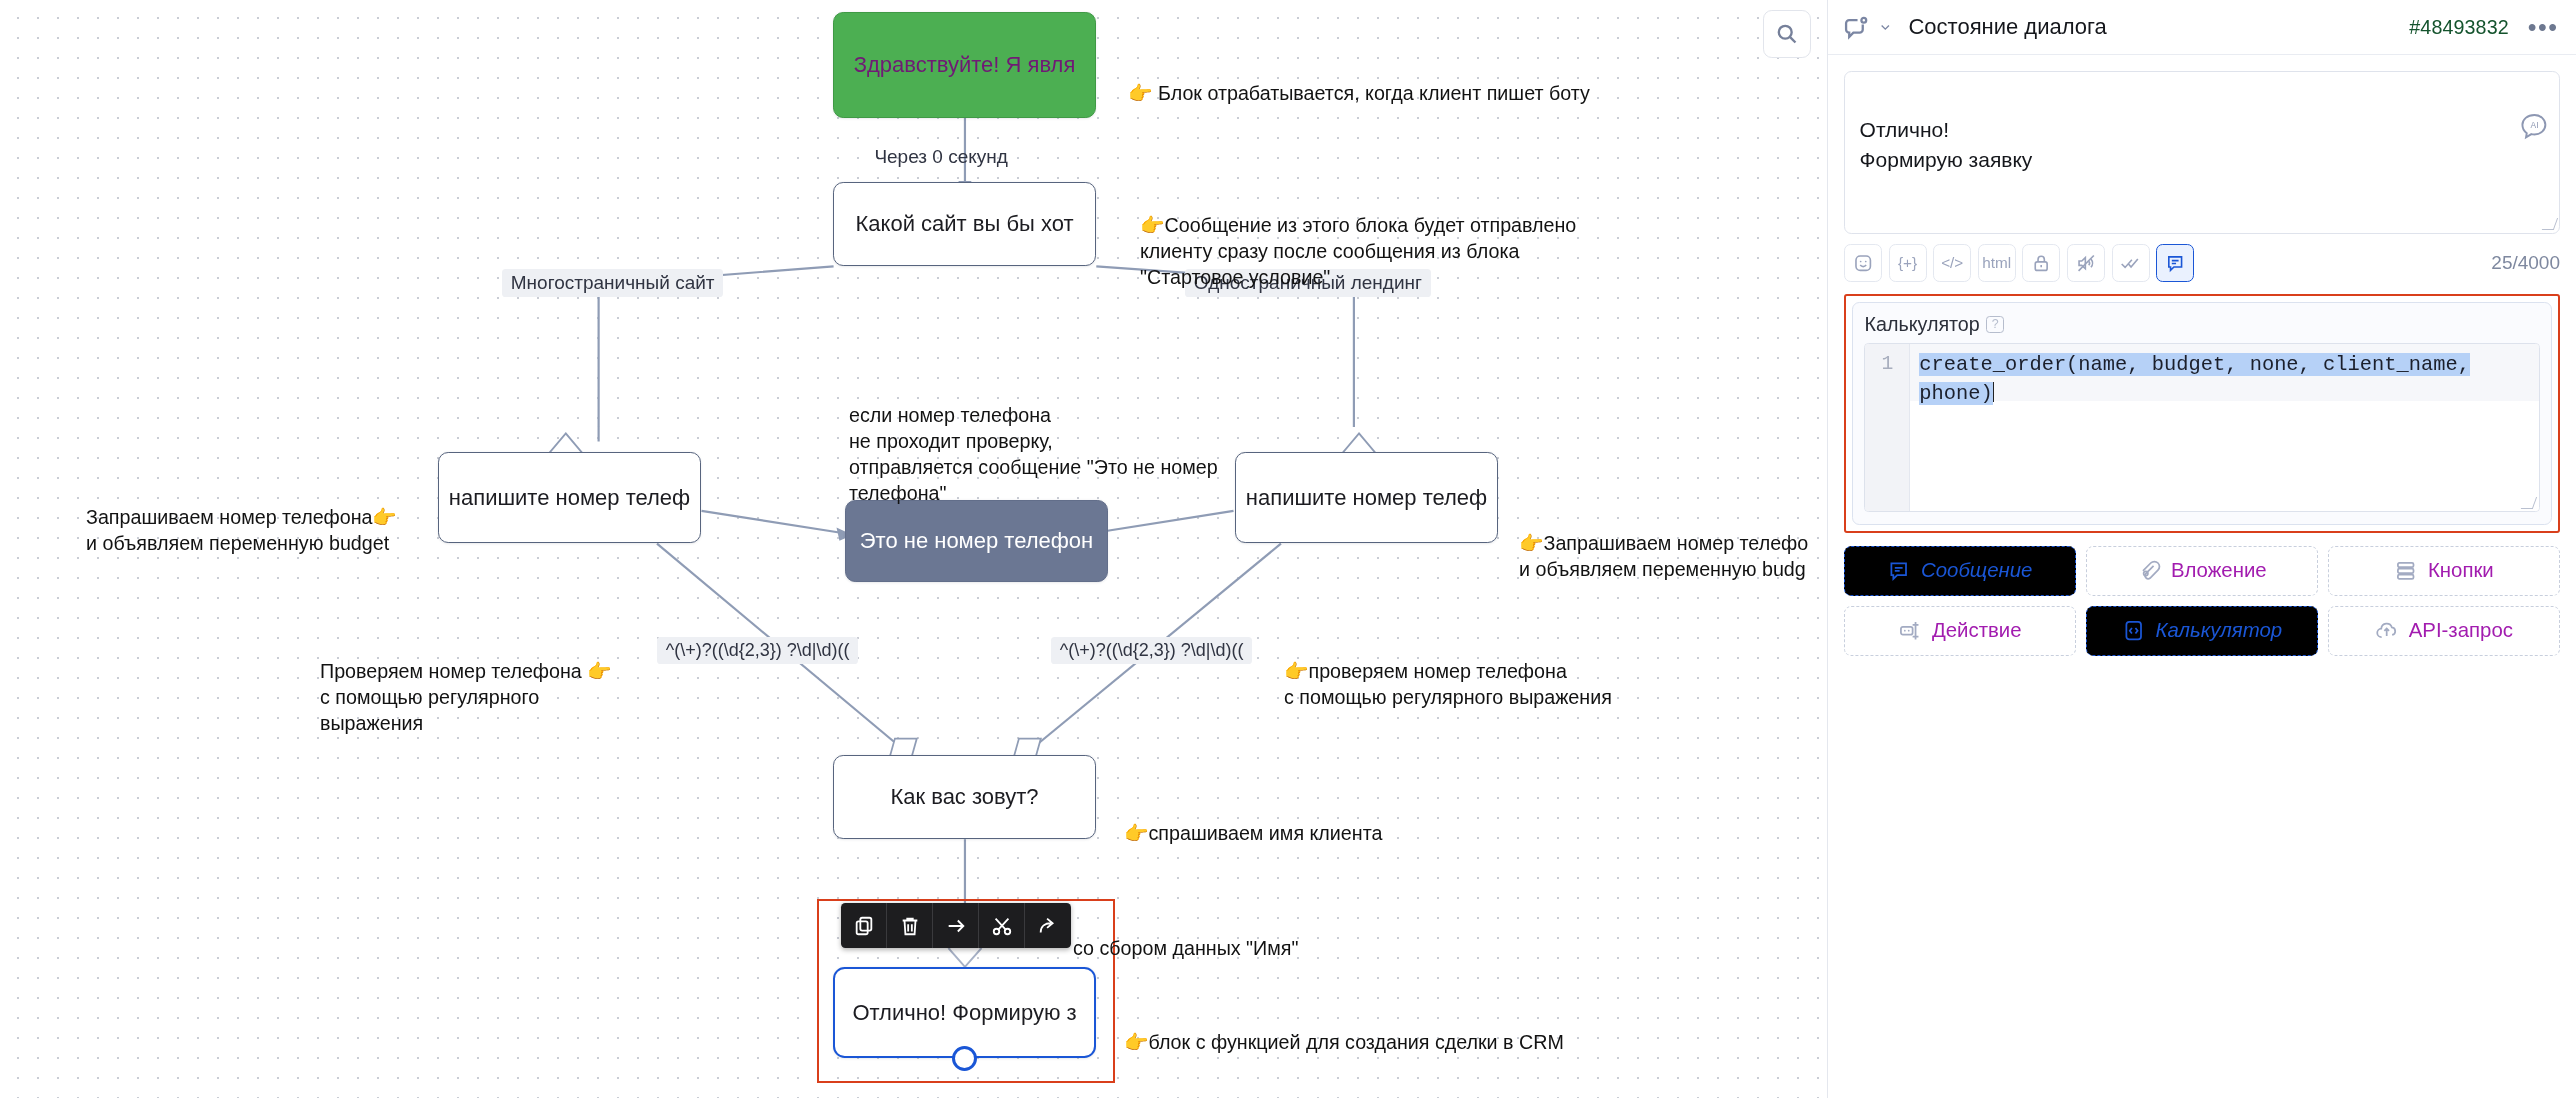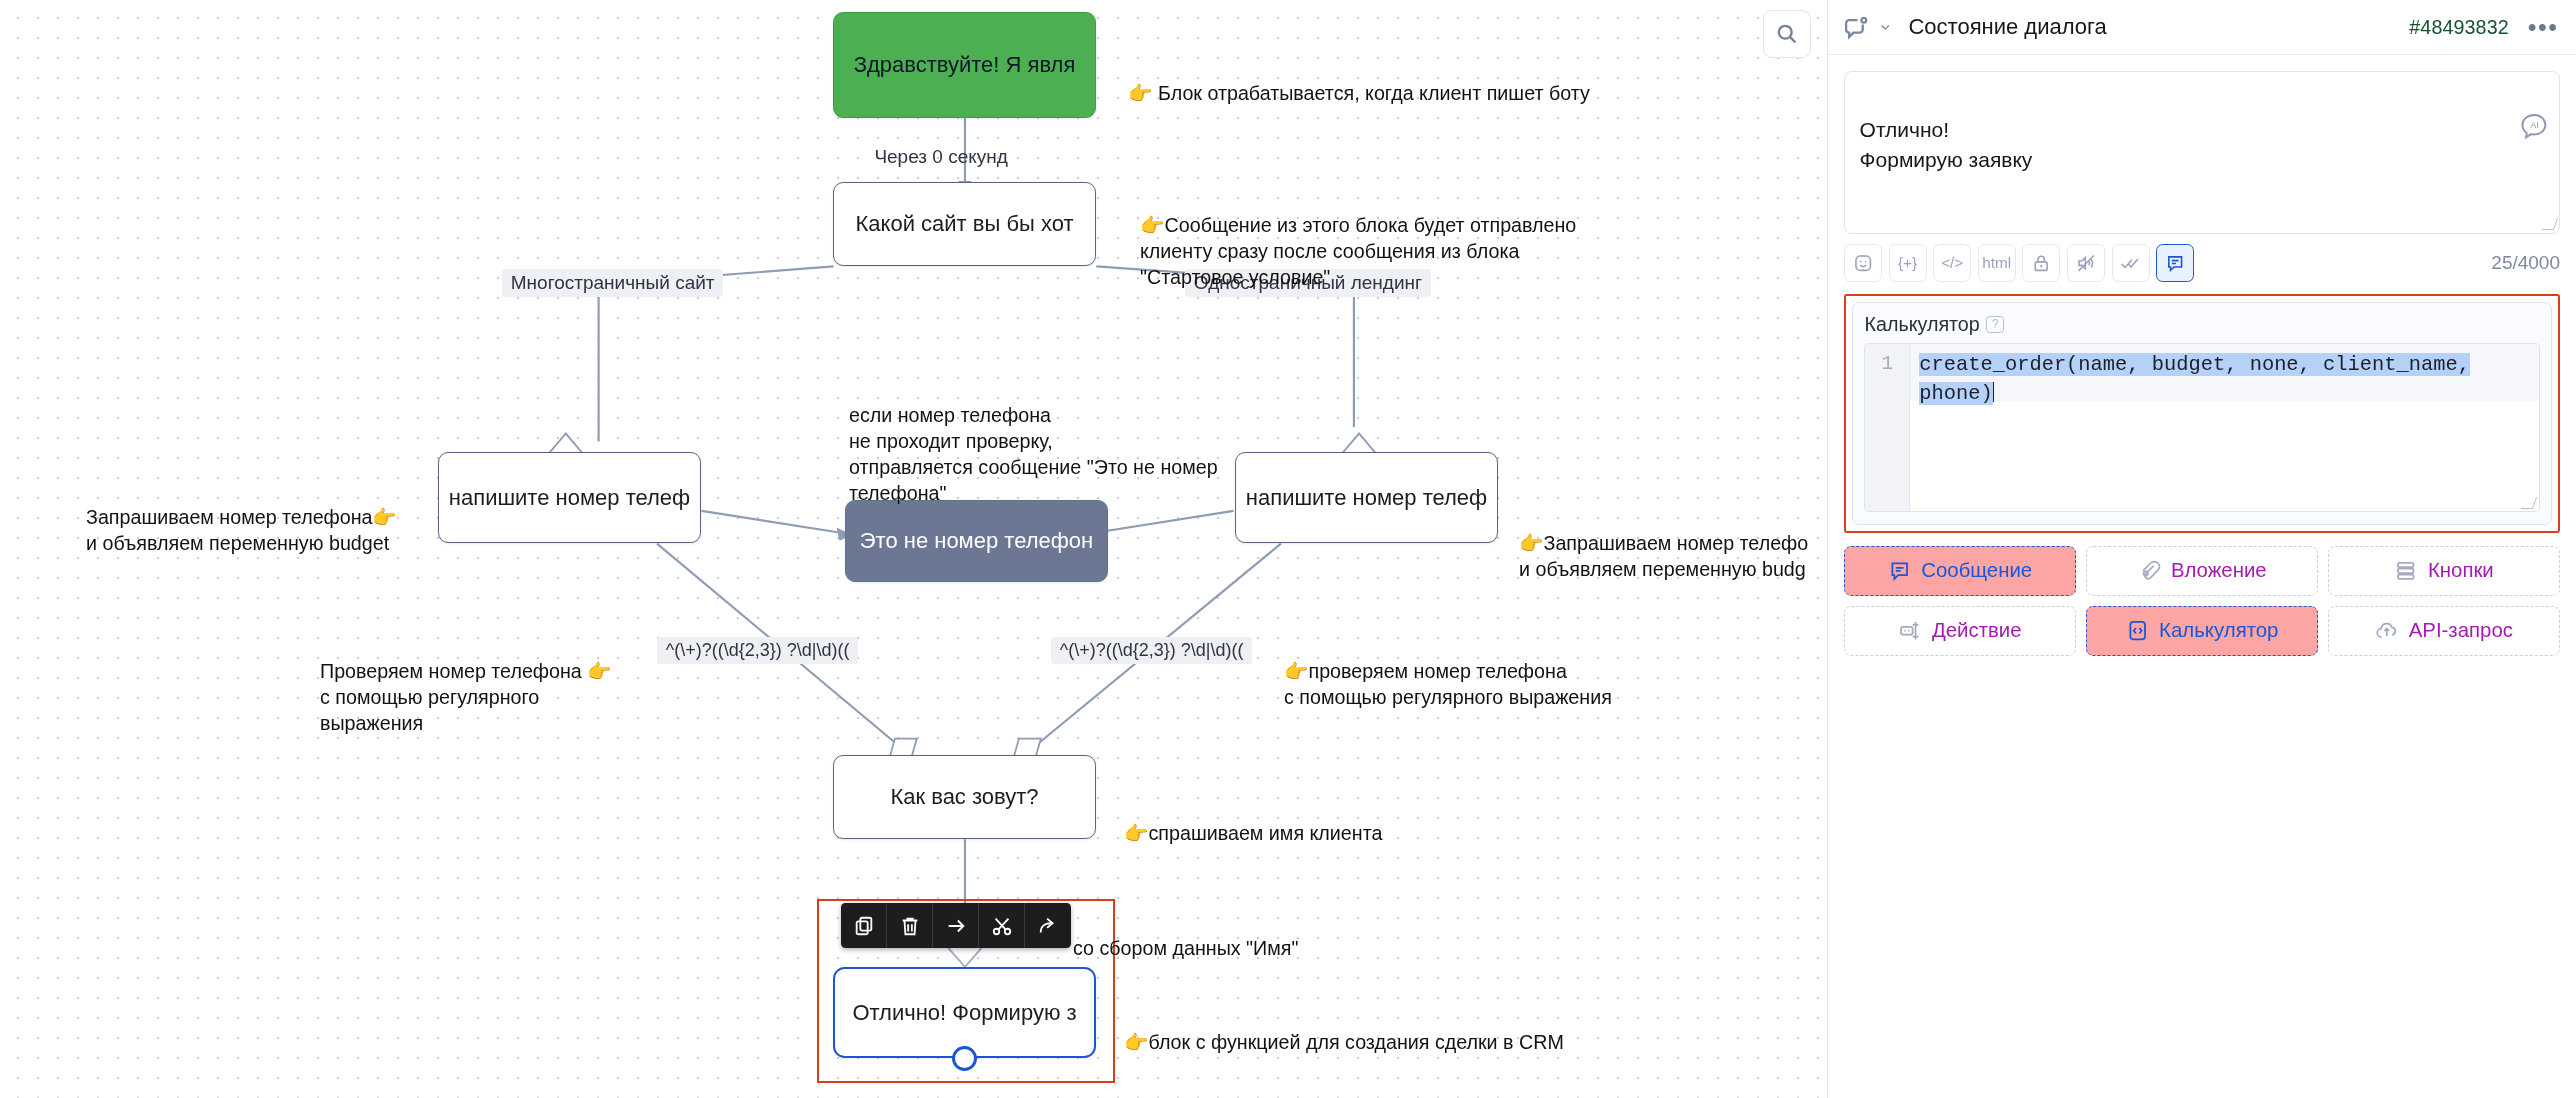--- a/index.html
+++ b/index.html
@@ -28,21 +28,21 @@
     border: 1.8px solid #57647e;
     border-radius: 10.2px;
     background: #fff;
     display: flex; align-items: center; justify-content: center;
     font-size: 22px; color: #1c1c21;
     text-align: center; line-height: 1.25;
     box-shadow: 0 0.7px 2.2px rgba(40,50,70,.10);
     overflow: hidden;
     padding: 0 7.3px;
   }
-  .node.green { background: #4caf52; border-color: #3f9945; color: #0f172a; }
+  .node.green { background: #4caf52; border-color: #3f9945; color: #701a75; }
   .node.dark  { background: #6b7793; border-color: #626e8a; color: #fff; }
   .node.selected { border-color: #1a56d6; border-width: 2.9px; border-radius: 11.7px; }
 
   
   .sel-frame {
     position: absolute;
     border: 2.9px solid #d93f1b;
     background: transparent;
   }
 
@@ -239,21 +239,21 @@
     height: 50px;
     border: 1.5px dashed #c8cfdd;
     border-radius: 7.3px;
     background: #fff;
     display: flex; align-items: center; justify-content: center;
     gap: 10.2px;
     font-size: 20.4px; color: #a21caf;
     cursor: pointer;
   }
   .type-btn svg { width: 23.4px; height: 23.4px; stroke: #a3abc2; fill: none; stroke-width: 1.8; }
-  .type-btn.sel { border-color: #1a56d6; background: #fca5a5; color: #1a56d6; }
+  .type-btn.sel { border-color: #1a56d6; background: #000000; color: #1a56d6; font-style: italic; }
   .type-btn.sel svg { stroke: #1a56d6; }
 </style>
 </head>
 <body>
 
 <div id="app">
 
   <div id="canvas">
 
     <svg id="edges" viewBox="0 0 2503 1506" width="1827" height="1099">

